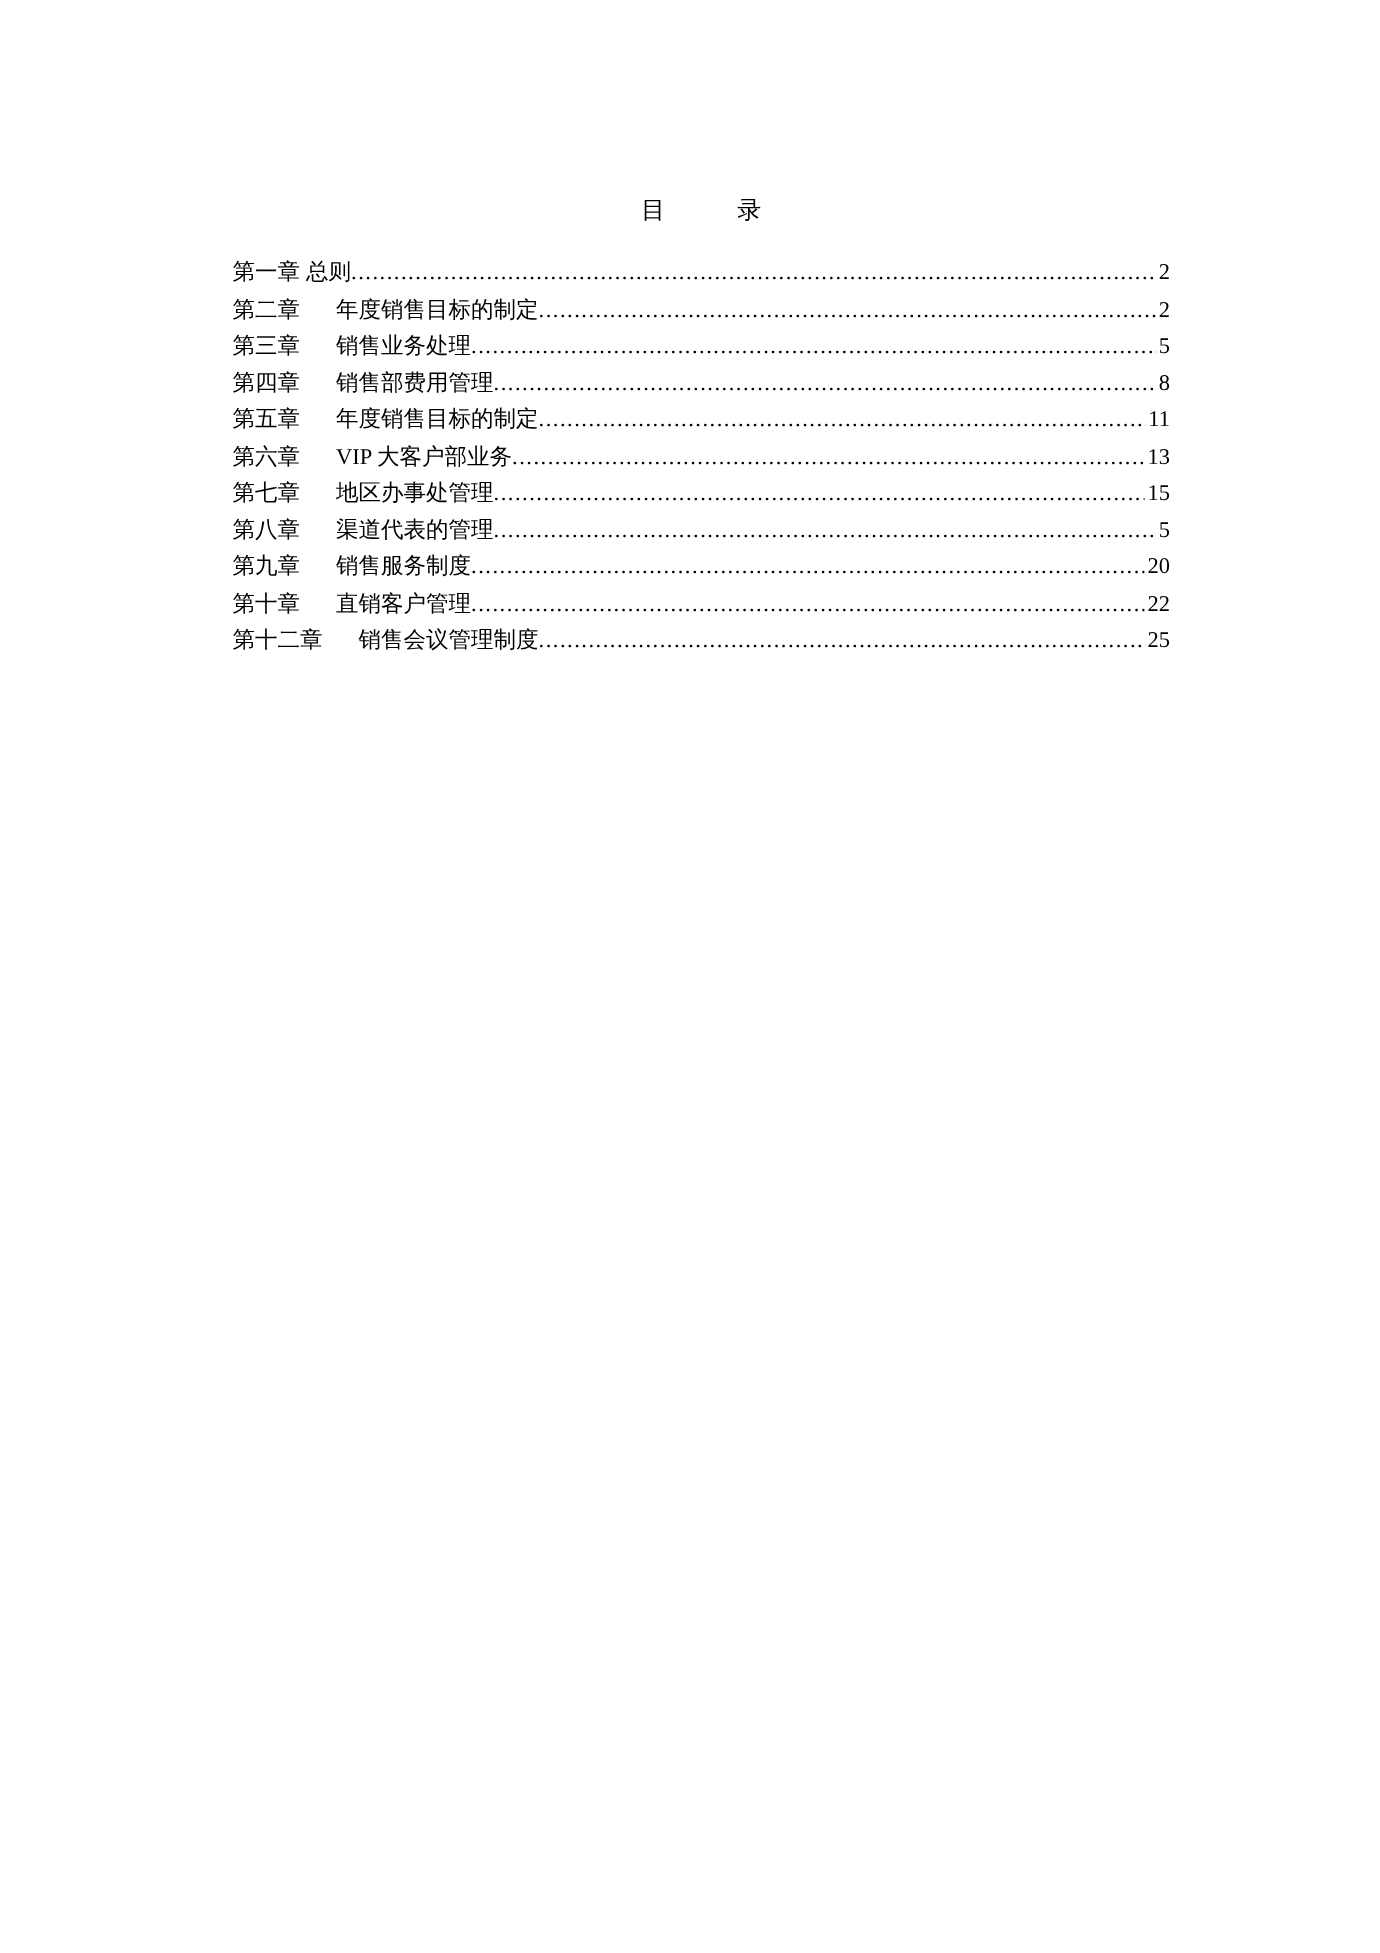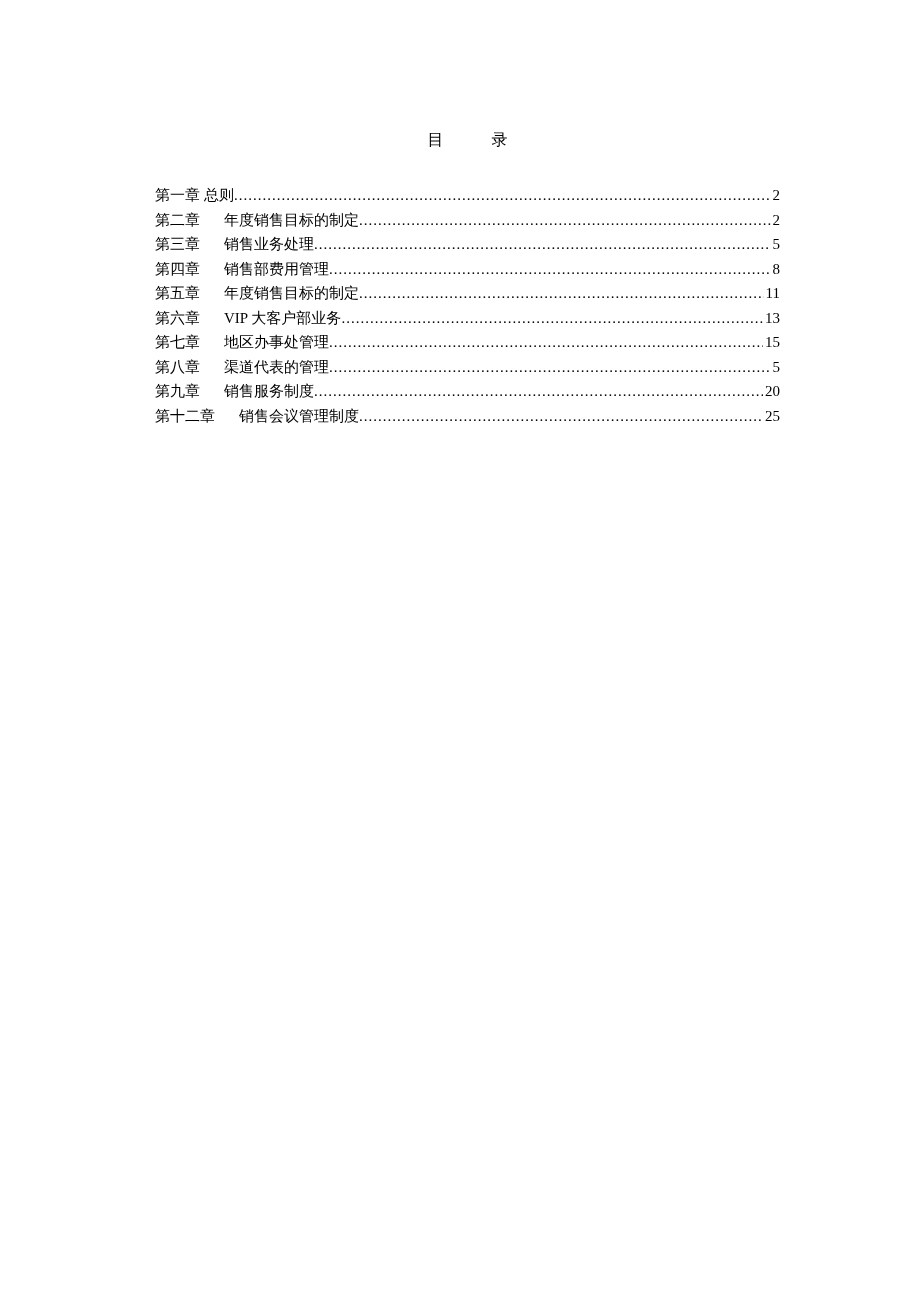--- a/index.html
+++ b/index.html
@@ -17,21 +17,21 @@
       padding-top: 130px;
     }
     .content {
       width: 625px;
       margin: 0 auto 0 155px;
     }
     .title {
       text-align: center;
       font-size: 16px;
       letter-spacing: 48px;
-      margin-bottom: 32px;
+      margin-bottom: 19px;
       padding-left: 48px;
     }
     .toc-entry {
       display: flex;
       align-items: flex-end;
       line-height: 24.5px;
       white-space: nowrap;
     }
     .chapter-label {
       flex-shrink: 0;
@@ -132,20 +132,27 @@
         <span class="page-num">5</span>
       </div>
       <div class="toc-entry">
         <span class="chapter-label">第九章</span>
         <span class="chapter-gap gap-wide"></span>
         <span class="chapter-title">销售服务制度</span>
         <span class="dots"></span>
         <span class="page-num">20</span>
       </div>
       <div class="toc-entry">
+        <span class="chapter-label">第十章</span>
+        <span class="chapter-gap gap-wide"></span>
+        <span class="chapter-title">直销客户管理</span>
+        <span class="dots"></span>
+        <span class="page-num">22</span>
+      </div>
+      <div class="toc-entry">
         <span class="chapter-label">第十二章</span>
         <span class="chapter-gap gap-wide"></span>
         <span class="chapter-title">销售会议管理制度</span>
         <span class="dots"></span>
         <span class="page-num">25</span>
       </div>
     </div>
 </div>
 
 </body></html>

